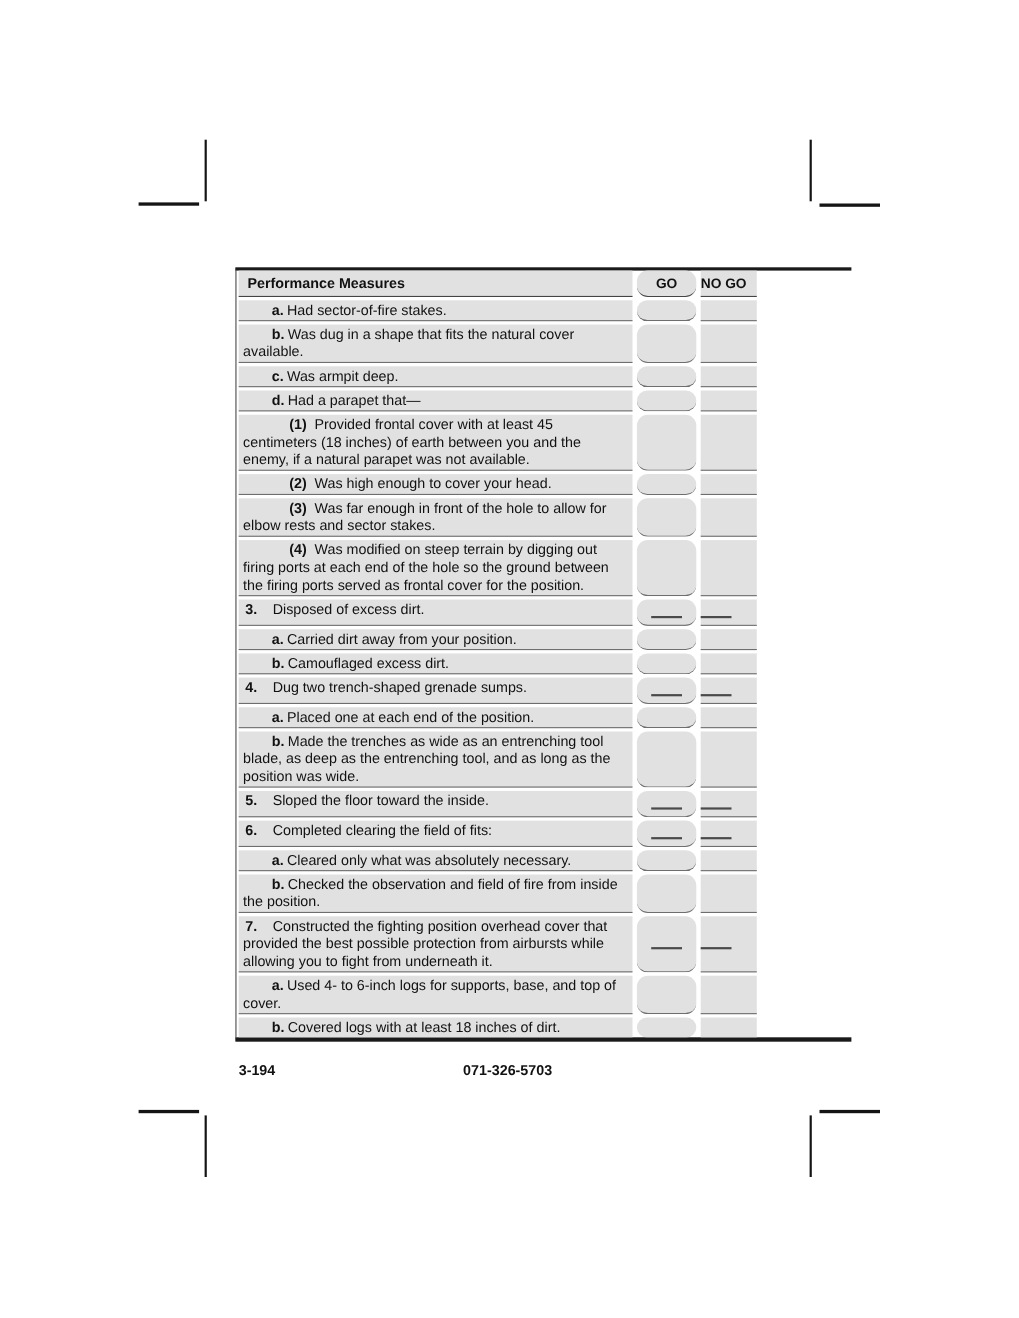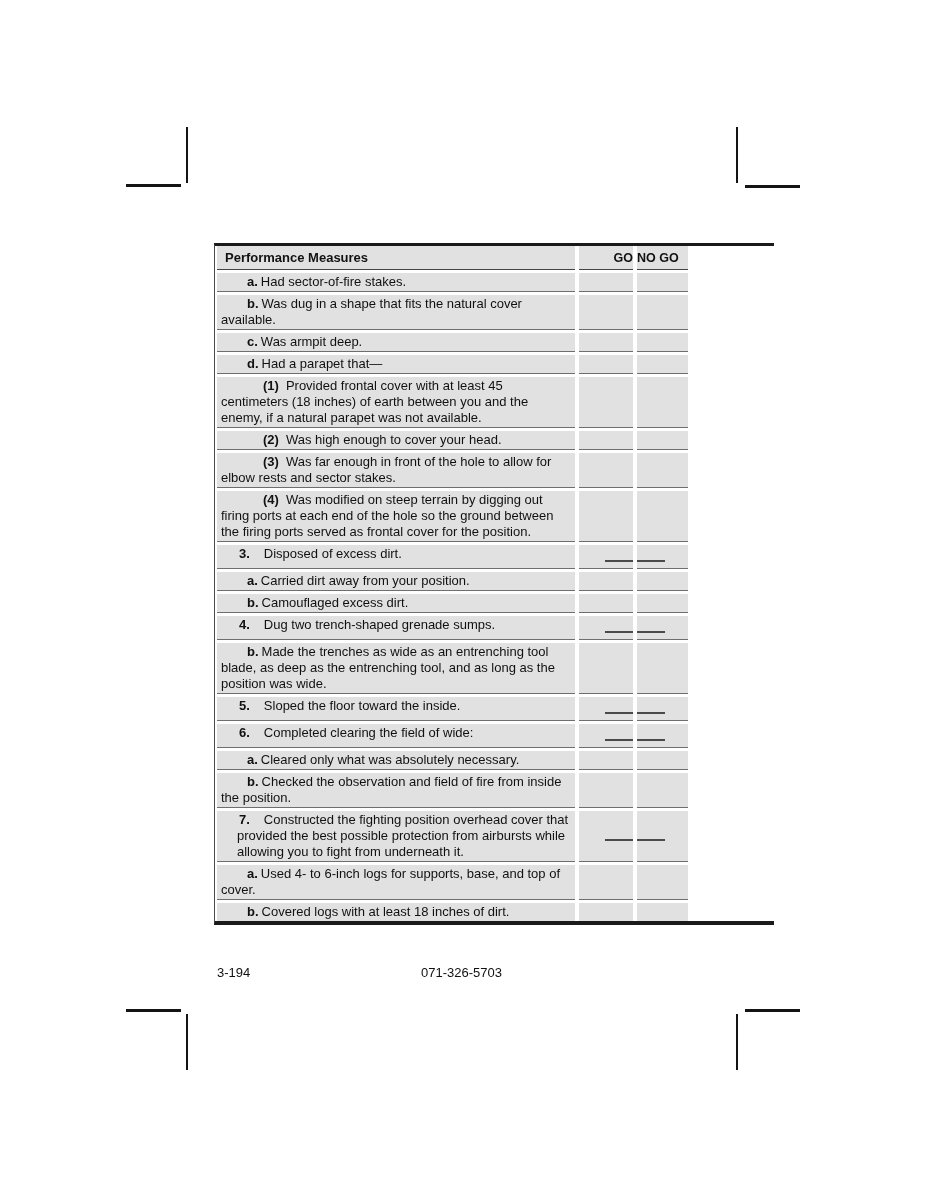--- a/index.html
+++ b/index.html
@@ -21,38 +21,38 @@
   }
   .row{display:flex;margin-bottom:3px;}
   .row.last{margin-bottom:0;}
   .cell{
     background:var(--cell-bg,#e1e1e1);
     border-bottom:1px solid var(--separator,#6e6e6e);
     box-sizing:border-box;
   }
   .row.last .cell{border-bottom:none;}
   .cell.measure{width:358px;padding:1px 4px 1px 4px;}
-  .cell.go{width:54px;margin-left:4px;display:flex;justify-content:flex-end;align-items:center;}
+  .cell.go{width:54px;margin-left:4px;display:flex;justify-content:center;align-items:center;border-radius:10px;}
   .cell.nogo{width:51px;margin-left:4px;display:flex;justify-content:flex-start;align-items:center;}
   .row.has-blanks .cell{min-height:24px;}
   .level-letter .para{text-indent:26px;}
   .level-paren  .para{text-indent:42px;}
-  .level-number .para{text-indent:2px;margin-left:16px;}
+  .level-number .para{text-indent:2px;}
   .para{margin:0;}
   .label{font-weight:bold;}
   .level-number .label{margin-right:14px;}
   .level-paren  .label{margin-right:7px;}
   .level-letter .label{margin-right:3px;}
   .blank-line{width:28px;height:0;border-top:2px solid #4a4a4a;transform:translateY(4px);}
   
   .row.header .cell{border-bottom:1px solid #444;}
   .row.header .cell.measure{padding:4px 4px 3px 8px;font-weight:bold;}
   .hdr-col{font-weight:bold;font-size:12.5px;}
   
-  .footer-item{position:absolute;font-weight:normal;font-size:13px;}
+  .footer-item{position:absolute;font-weight:bold;font-size:13px;}
   #page-num{left:217px;top:965px;}
   #task-num{left:421px;top:965px;}
 </style>
 </head>
 <body style="--cell-bg: #e1e1e1; --border-dark: #1a1a1a; --separator: #6e6e6e;">
 
 <div class="mark" style="left:186px;top:127px;width:2px;height:56px;"></div>
 <div class="mark" style="left:126px;top:184px;width:55px;height:3px;"></div>
 <div class="mark" style="left:736px;top:127px;width:2px;height:56px;"></div>
 <div class="mark" style="left:745px;top:185px;width:55px;height:3px;"></div>
@@ -161,39 +161,46 @@
         </div>
         <div class="cell go">
           <div class="blank-line"></div>
         </div>
         <div class="cell nogo">
           <div class="blank-line"></div>
         </div>
       </div>
       <div class="row level-letter">
         <div class="cell measure">
+          <p class="para"><span class="label">a.</span><span>Placed one at each end of the position.</span></p>
+        </div>
+        <div class="cell go"></div>
+        <div class="cell nogo"></div>
+      </div>
+      <div class="row level-letter">
+        <div class="cell measure">
           <p class="para"><span class="label">b.</span><span>Made the trenches as wide as an entrenching tool blade, as deep as the entrenching tool, and as long as the position was wide.</span></p>
         </div>
         <div class="cell go"></div>
         <div class="cell nogo"></div>
       </div>
       <div class="row level-number has-blanks">
         <div class="cell measure">
           <p class="para"><span class="label">5.</span><span>Sloped the floor toward the inside.</span></p>
         </div>
         <div class="cell go">
           <div class="blank-line"></div>
         </div>
         <div class="cell nogo">
           <div class="blank-line"></div>
         </div>
       </div>
       <div class="row level-number has-blanks">
         <div class="cell measure">
-          <p class="para"><span class="label">6.</span><span>Completed clearing the field of wide:</span></p>
+          <p class="para"><span class="label">6.</span><span>Completed clearing the field of fits:</span></p>
         </div>
         <div class="cell go">
           <div class="blank-line"></div>
         </div>
         <div class="cell nogo">
           <div class="blank-line"></div>
         </div>
       </div>
       <div class="row level-letter">
         <div class="cell measure">

